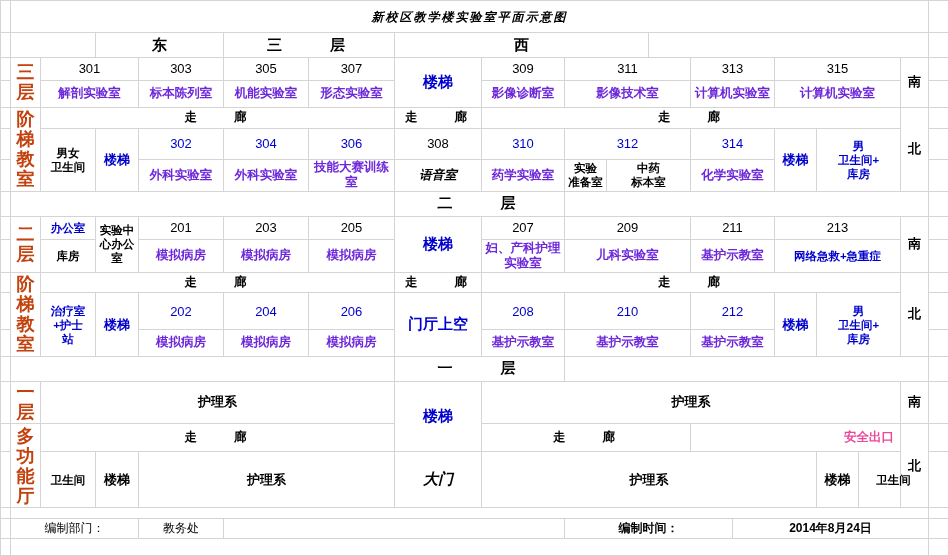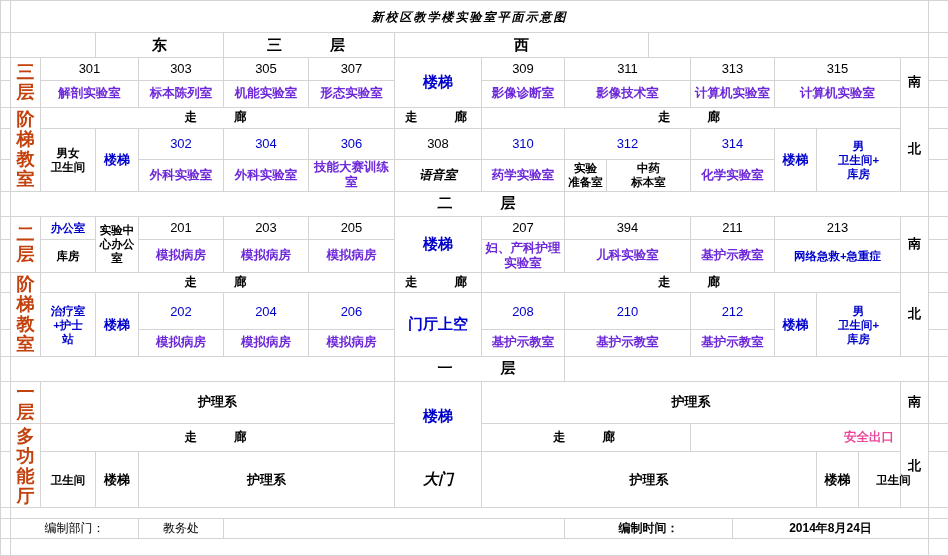--- a/index.html
+++ b/index.html
@@ -287,21 +287,21 @@
     <td class="b" rowspan="2">
       <span class="small2">实验中</span><br>
       <span class="small2">心办公</span><br>
       <span class="small2">室</span>
     </td>
     <td class="b" colspan="2"><span class="roomno black">201</span></td>
     <td class="b" colspan="2"><span class="roomno black">203</span></td>
     <td class="b" colspan="2"><span class="roomno black">205</span></td>
     <td class="b" colspan="2" rowspan="2"><span class="bigcenter">楼梯</span></td>
     <td class="b" colspan="2"><span class="roomno black">207</span></td>
-    <td class="b" colspan="3"><span class="roomno black">394</span></td>
+    <td class="b" colspan="3"><span class="roomno black">209</span></td>
     <td class="b" colspan="2"><span class="roomno black">211</span></td>
     <td class="b" colspan="3"><span class="roomno black">213</span></td>
     <td class="b" rowspan="2"><span class="sideNS">南</span></td>
     <td></td>
   </tr>
 
   <tr style="height:32px">
     <td></td>
     <td class="b"><span class="small2">库房</span></td>
     <td class="b" colspan="2"><span class="roomname">模拟病房</span></td>

